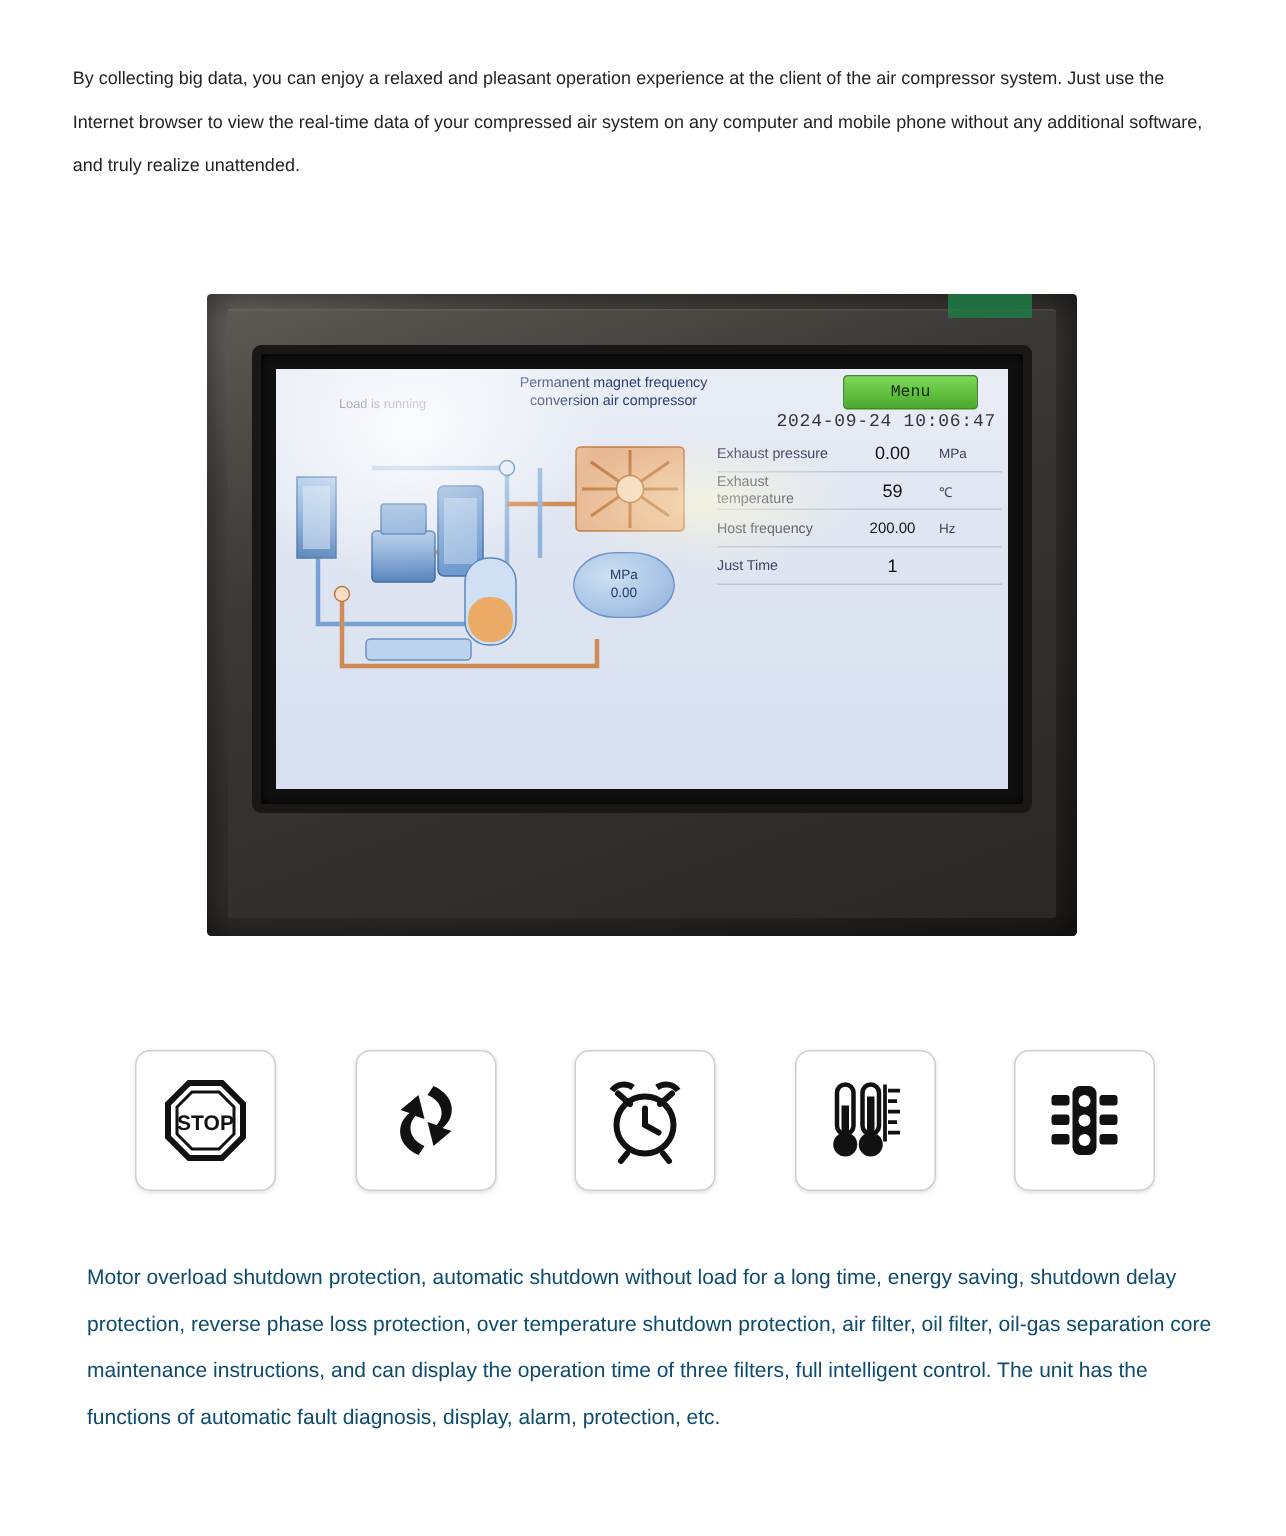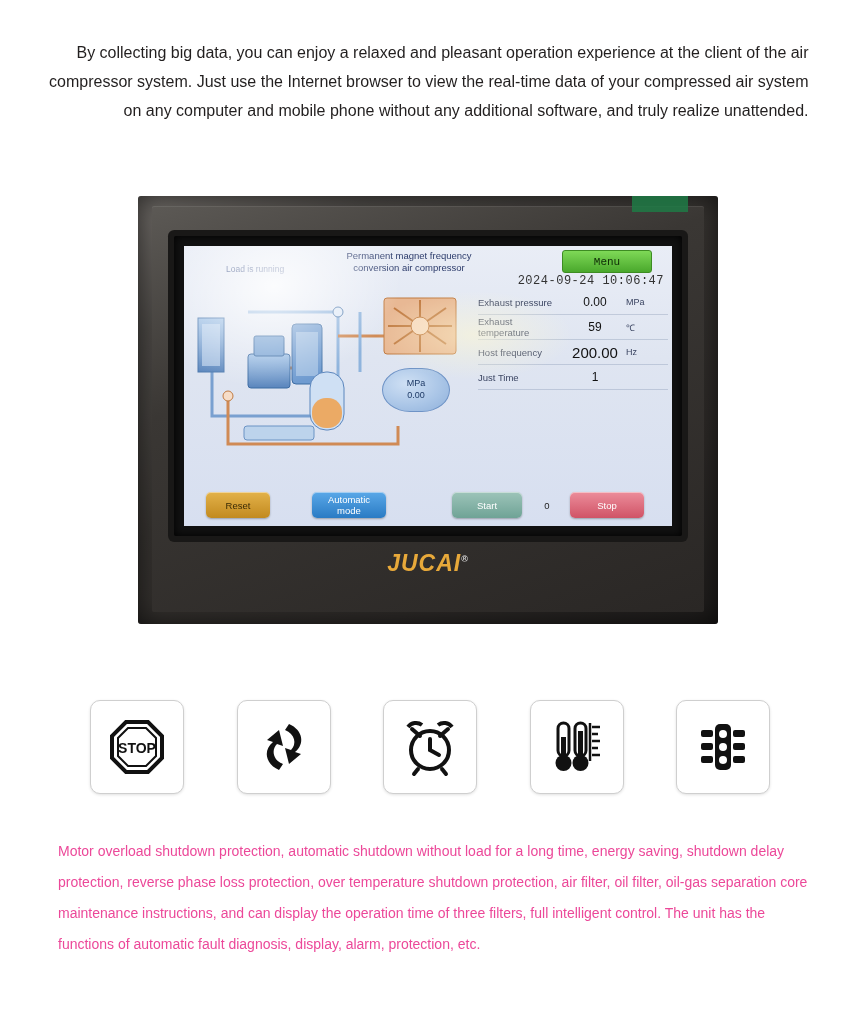--- a/index.html
+++ b/index.html
@@ -13,22 +13,22 @@
     font-family: "Liberation Sans", sans-serif;
     color: #231f20;
     overflow: hidden;
     position: relative;
   }
 
   
   .intro {
     width: 760px;
     margin: 38px auto 0 auto;
-    text-align: right;
-    font-size: 16px;
+    text-align: left;
+    font-size: 12px;
     line-height: 29px;
     color: #221f1f;
   }
   .intro p { margin: 0; }
 
   
   .hmi-wrap {
     position: absolute;
     left: 138px;
     top: 196px;
@@ -167,21 +167,21 @@
   }
   .data-row{
     display:flex;
     align-items:center;
     height:24px;
     border-bottom:1px solid rgba(130,145,175,.35);
   }
   .data-row .lbl{ width:86px; color:#3a4461; }
   .data-row .val{ width:62px; text-align:center; font-size:12px; color:#111; }
   .data-row .unit{ width:32px; text-align:left; color:#3a4461; font-size:9px; }
-  .data-row.big .val{ font-size:15px; }
+  .data-row.big .val{ font-size:10px; }
 
   
   .btn-row{
     position:absolute;
     left:0; right:0; bottom:4px;
     height:30px;
     z-index:16;
   }
   .hbtn{
     position:absolute;
@@ -236,21 +236,21 @@
     display:flex; align-items:center; justify-content:center;
   }
 
   
   .outro{
     position:absolute;
     left:58px; top:836px;
     width:760px;
     font-size:14px;
     line-height:31px;
-    color:#ec4899;
+    color:#0c4a6e;
   }
   .outro p{ margin:0; }
 </style>
 </head>
 <body>
 
 <div class="intro">
   <p>By collecting big data, you can enjoy a relaxed and pleasant operation experience at the client of the air compressor system. Just use the Internet browser to view the real-time data of your compressed air system on any computer and mobile phone without any additional software, and truly realize unattended.</p>
 </div>
 
@@ -341,41 +341,26 @@
           <span class="val">200.00</span>
           <span class="unit">Hz</span>
         </div>
         <div class="data-row">
           <span class="lbl">Just  Time</span>
           <span class="val">1</span>
           <span class="unit"></span>
         </div>
       </div>
 
-      <div class="btn-row">
-        <div class="hbtn b-reset">Reset</div>
-        <div class="hbtn b-auto">
-          <span>
-            <span>Automatic</span><br>
-            <span>mode</span>
-          </span>
-        </div>
-        <div class="hbtn b-start">Start</div>
-        <div class="hbtn b-count">0</div>
-        <div class="hbtn b-stop">Stop</div>
-      </div>
 
       <div class="glare"></div>
       <div class="glare2"></div>
     </div>
   </div>
 
-  <div class="brand-plate">
-    <span class="brand"><span class="j">JUCAI</span><span class="r">®</span></span>
-  </div>
 </div>
 
 <div class="icons">
 
   <div class="icon-box">
     <svg width="62" height="62" viewBox="0 0 62 62" xmlns="http://www.w3.org/2000/svg">
       <polygon points="20,6 42,6 56,20 56,42 42,56 20,56 6,42 6,20" fill="none" stroke="#111" stroke-width="4"></polygon>
       <polygon points="22,12 40,12 50,22 50,40 40,50 22,50 12,40 12,22" fill="none" stroke="#111" stroke-width="2"></polygon>
       <text x="31" y="37" font-family="Liberation Sans, sans-serif" font-size="14" font-weight="bold" text-anchor="middle" fill="#111">STOP</text>
     </svg>

